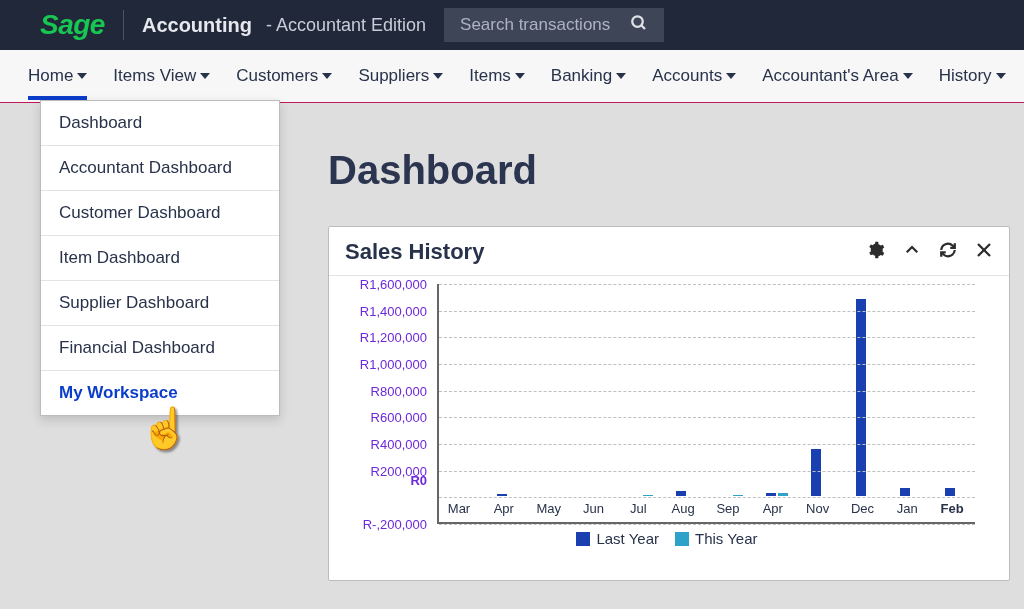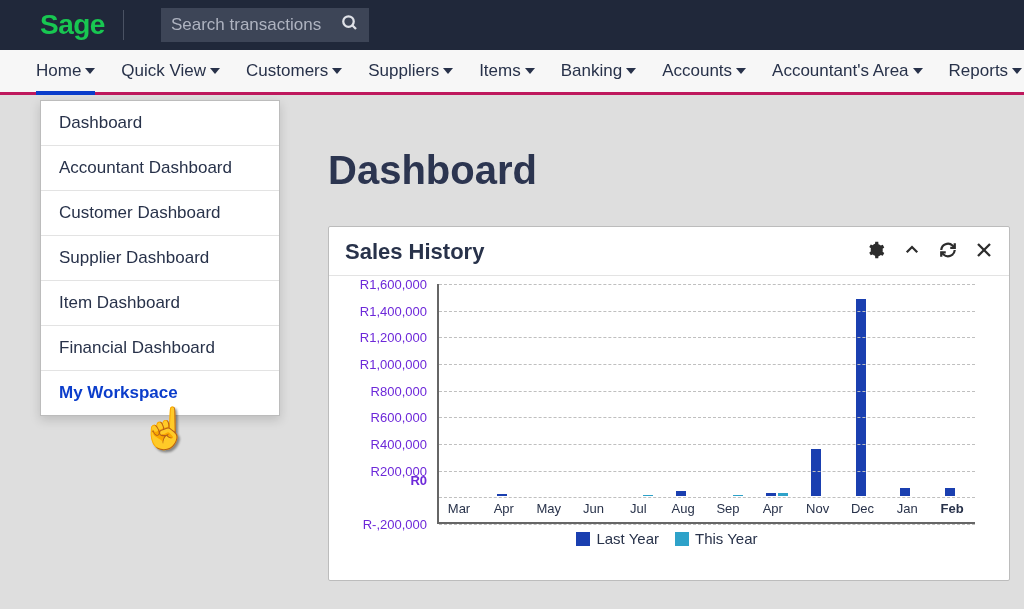--- a/index.html
+++ b/index.html
@@ -16,59 +16,60 @@
     background: #20283a;
     display: flex;
     align-items: center;
     padding: 0 24px 0 40px;
     gap: 14px;
   }
   .brand {
     color: #18c751;
     font-size: 28px;
     font-weight: 700;
+    font-style: italic;
     letter-spacing: -0.5px;
   }
   .vbar { width: 1px; height: 30px; background: #4a5263; margin: 0 4px; }
   .app-title {
     color: #e6e8ee;
     font-weight: 700;
     font-size: 20px;
   }
   .app-sub {
     color: #c8ccd6;
     font-size: 18px;
     font-weight: 400;
   }
   .search-wrap {
     display: flex;
     align-items: center;
     background: #3d4557;
     height: 34px;
-    padding: 0 10px;
-    margin-left: 19px;
+    padding: 0 16px;
+    margin-left: 4px;
   }
   .search-input {
     background: transparent;
     border: none;
     color: #c8ccd6;
     font-size: 17px;
     width: 170px;
     outline: none;
   }
   .search-input::placeholder { color: #aeb3c0; }
   .search-icon { color: #e0e2e8; font-size: 18px; }
   .menubar {
-    height: 45px;
+    height: 53px;
     background: #f7f7f7;
-    border-bottom: 3px solid #be185d;
+    border-bottom: 1px solid #be185d;
     display: flex;
     align-items: center;
     gap: 26px;
-    padding-left: 36px;
+    padding-left: 28px;
     font-size: 17px;
     color: #28324a;
   }
   .menubar .item { display: flex; align-items: center; gap: 4px; cursor: pointer; white-space: nowrap; }
   .menubar .item.active { position: relative; }
   .menubar .item.active::after {
     content: "";
     position: absolute;
     left: 0; right: 0;
     bottom: -14px;
@@ -221,38 +222,40 @@
   .legend .swatch { width: 14px; height: 14px; display: inline-block; margin-right: 6px; vertical-align: -2px; }
   .sw-last { background: #1a3fb0; }
   .sw-this { background: #2ea2c9; }
 </style>
 </head>
 <body>
 
 <div class="topbar">
   <span class="brand">Sage</span>
   <div class="vbar"></div>
+  <span class="app-title">Accounting</span>
+  <span class="app-sub">- Accountant Edition</span>
   <div class="search-wrap">
     <input class="search-input" placeholder="Search transactions" style="">
     <span class="search-icon">
       <svg width="18" height="18" viewBox="0 0 24 24" fill="none" stroke="currentColor" stroke-width="3">
           <circle cx="10" cy="10" r="7"></circle>
           <line x1="20" y1="20" x2="15" y2="15"></line>
         </svg>
     </span>
   </div>
 </div>
 
 <div class="menubar">
   <div class="item active">
       <span>Home</span>
       <span class="caret"></span>
     </div>
   <div class="item">
-      <span>Quick View</span>
+      <span>Items View</span>
       <span class="caret"></span>
     </div>
   <div class="item">
       <span>Customers</span>
       <span class="caret"></span>
     </div>
   <div class="item">
       <span>Suppliers</span>
       <span class="caret"></span>
     </div>
@@ -266,32 +269,32 @@
     </div>
   <div class="item">
       <span>Accounts</span>
       <span class="caret"></span>
     </div>
   <div class="item">
       <span>Accountant's Area</span>
       <span class="caret"></span>
     </div>
   <div class="item">
-      <span>Reports</span>
+      <span>History</span>
       <span class="caret"></span>
     </div>
 
 </div>
 
 <div class="dropdown">
   <div class="ditem">Dashboard</div>
   <div class="ditem">Accountant Dashboard</div>
   <div class="ditem">Customer Dashboard</div>
+  <div class="ditem">Item Dashboard</div>
   <div class="ditem">Supplier Dashboard</div>
-  <div class="ditem">Item Dashboard</div>
   <div class="ditem">Financial Dashboard</div>
   <div class="ditem selected">My Workspace</div>
 </div>
 
 <div class="cursor">☝</div>
 
 <div class="page-title">Dashboard</div>
 
 <div class="card">
   <div class="card-header">

